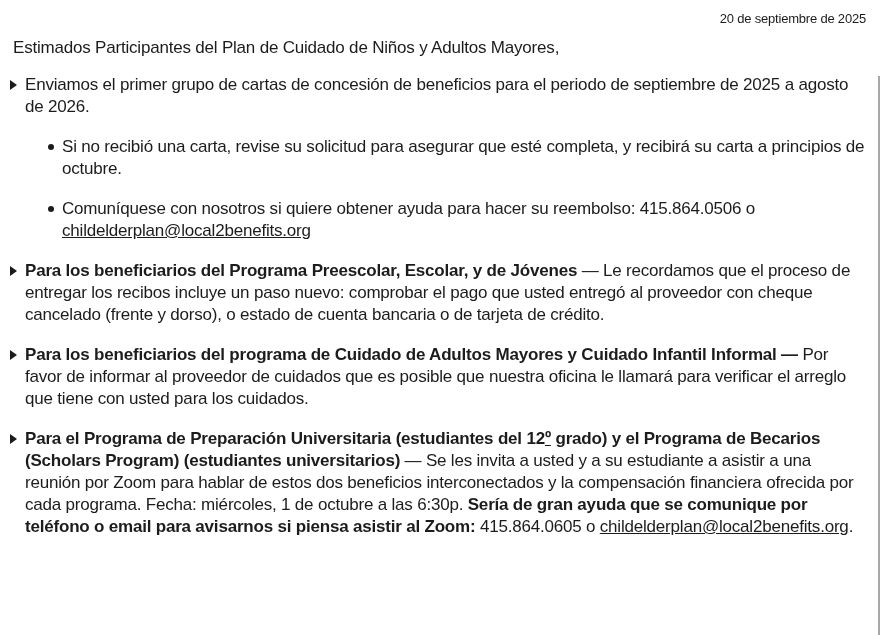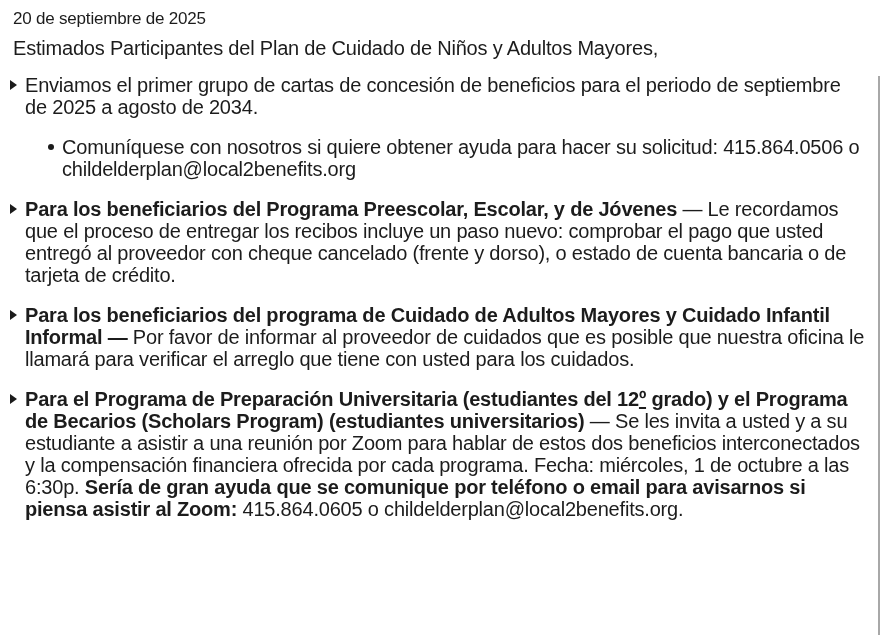--- a/index.html
+++ b/index.html
@@ -10,27 +10,28 @@
     overflow: hidden;
   }
   .page {
     position: relative;
     box-sizing: border-box;
     width: 882px; height: 635px;
     padding: 8px 16px 0 13px;
     background: #ffffff;
   }
   .date {
-    font-size: 17px; line-height: 22px;
+    font-size: 13px; line-height: 22px;
     letter-spacing: -0.2px;
+    text-align: right;
     margin: 0 0 7px 0;
   }
   p {
     margin: 0;
-    font-size: 20px; line-height: 22px;
+    font-size: 17px; line-height: 22px;
     letter-spacing: -0.2px;
   }
   .salutation { margin: 0 0 15px 0; }
   strong { font-weight: bold; }
   .arrow-item {
     position: relative;
     padding-left: 12px;
     margin-bottom: 18px;
   }
   .arrow {
@@ -48,20 +49,21 @@
   }
   .dot {
     position: absolute;
     left: 35px; top: 8px;
     width: 6px; height: 6px;
     border-radius: 50%;
     background: #1b1b1b;
   }
   .email {
     color: inherit;
+    text-decoration: underline;
     cursor: pointer;
     margin-top: 30px;
   }
   .ordinal { text-decoration: underline; }
   .edge-line {
     position: absolute;
     right: 2px; top: 76px; bottom: 0;
     width: 2px;
     background: #a8a8a8;
   }
@@ -71,27 +73,31 @@
 
 <div class="page">
 
   <div class="date">20 de septiembre de 2025</div>
 
   <p class="salutation">Estimados Participantes del Plan de Cuidado de Niños y Adultos Mayores,</p>
 
 
   <div class="arrow-item">
     <span class="arrow"></span>
-    <p>Enviamos el primer grupo de cartas de concesión de beneficios para el periodo de septiembre de 2025 a agosto de 2034.</p>
+    <p>Enviamos el primer grupo de cartas de concesión de beneficios para el periodo de septiembre de 2025 a agosto de 2026.</p>
   </div>
-
 
   <div class="sub-item">
     <span class="dot"></span>
-    <p><span>Comuníquese con nosotros si quiere obtener ayuda para hacer su solicitud: 415.864.0506 o </span><a class="email">childelderplan@local2benefits.org</a></p>
+    <p>Si no recibió una carta, revise su solicitud para asegurar que esté completa, y recibirá su carta a principios de octubre.</p>
+  </div>
+
+  <div class="sub-item">
+    <span class="dot"></span>
+    <p><span>Comuníquese con nosotros si quiere obtener ayuda para hacer su reembolso: 415.864.0506 o </span><a class="email">childelderplan@local2benefits.org</a></p>
   </div>
 
   <div class="arrow-item">
     <span class="arrow"></span>
     <p><strong>Para los beneficiarios del Programa Preescolar, Escolar, y de Jóvenes</strong><span> — Le recordamos que el proceso de entregar los recibos incluye un paso nuevo: comprobar el pago que usted entregó al proveedor con cheque cancelado (frente y dorso), o estado de cuenta bancaria o de tarjeta de crédito.</span></p>
   </div>
 
   <div class="arrow-item">
     <span class="arrow"></span>
     <p><strong>Para los beneficiarios del programa de Cuidado de Adultos Mayores y Cuidado Infantil Informal —</strong><span> Por favor de informar al proveedor de cuidados que es posible que nuestra oficina le llamará para verificar el arreglo que tiene con usted para los cuidados.</span></p>

